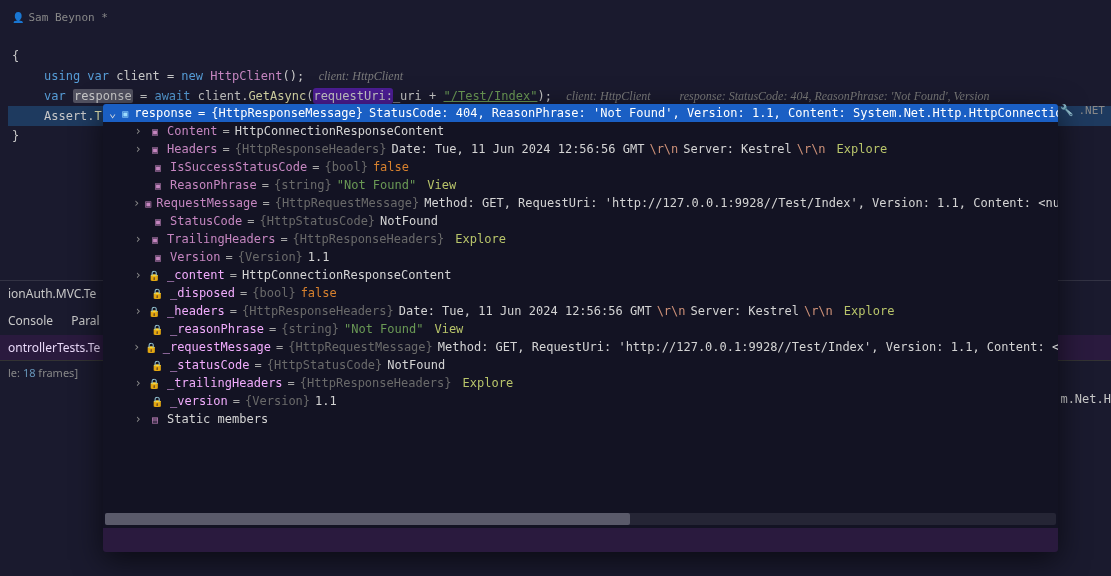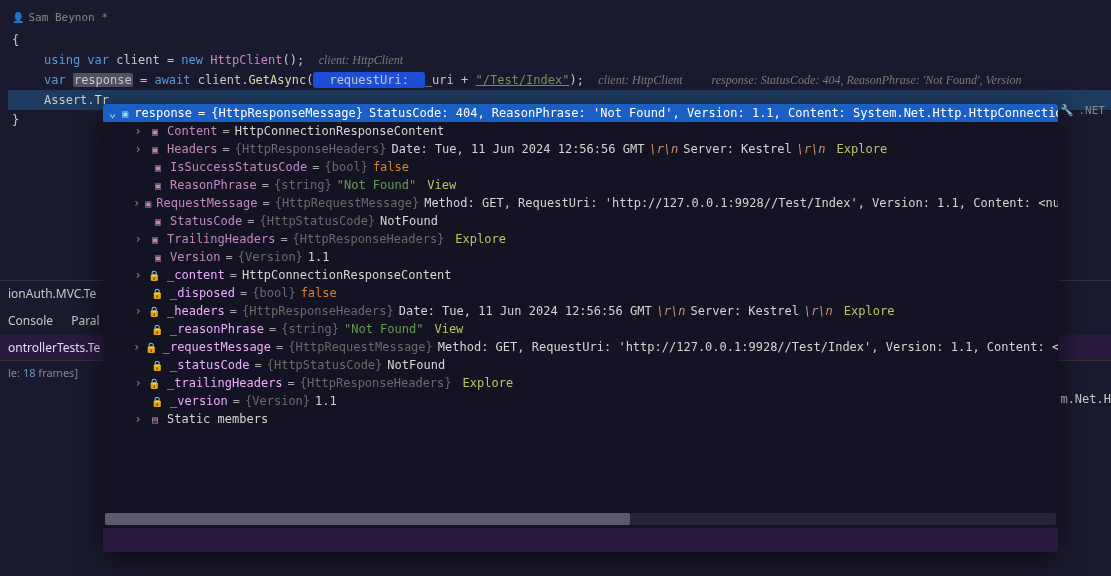--- a/index.html
+++ b/index.html
@@ -14,38 +14,38 @@
       position: relative;
     }
     .editor-area {
       padding: 8px 0 0 8px;
       line-height: 20px;
     }
     .author-line {
       color: #888;
       font-size: 11px;
       padding-left: 4px;
-      margin-bottom: 2px;
+      margin-bottom: 18px;
     }
     .author-icon {
       display: inline-block;
       font-size: 10px;
       margin-right: 4px;
     }
     .code-line {
       white-space: nowrap;
       padding: 0 4px;
     }
     .highlight-line { background: #1e3a5f; }
     .kw { color: #569cd6; }
     .type { color: #c586c0; }
     .method { color: #dcdcaa; }
     .str-green { color: #6a9955; }
     .hint { color: #7a7a7a; font-style: italic; font-family: Liberation Serif, serif;}
-    .param-hint { background: #1d4ed8; color: #c8c8c8; font-style: normal; border-radius: 3px; padding: 1px 16px; }
+    .param-hint { background: #4c1d95; color: #c8c8c8; font-style: normal; border-radius: 3px; padding: 1px 0; }
     .paren { color: #c8c8c8; }
     .var-highlight { background: #515160; border-radius: 2px; padding: 0 1px;}
 
     .lower-panel {
       position: absolute;
       left: 0;
       bottom: 0;
       width: 100%;
       height: 296px;
       border-top: 1px solid #333344;
@@ -125,21 +125,21 @@
       gap: 5px;
     }
     .prop-row.no-expand { padding-left: 48px; }
     .prop-name-pub { color: #c586c0; }
     .prop-name-priv { color: #f0abfc; }
     .eq { color: #a8a8a8; }
     .type-hint { color: #6a6a6a; }
     .val-white { color: #d4d4d4; }
     .val-str { color: #6a9955; }
     .val-kw { color: #d7812e; }
-    .val-esc { color: #ce9178; font-style: italic; }
+    .val-esc { color: #ce9178; }
     .action-link { color: #b8c46a; cursor: pointer; margin-left: 6px; }
     .popup-scrollbar {
       position: absolute;
       bottom: 27px;
       left: 2px;
       right: 2px;
       height: 12px;
       background: #252535;
       border-radius: 2px;
     }

